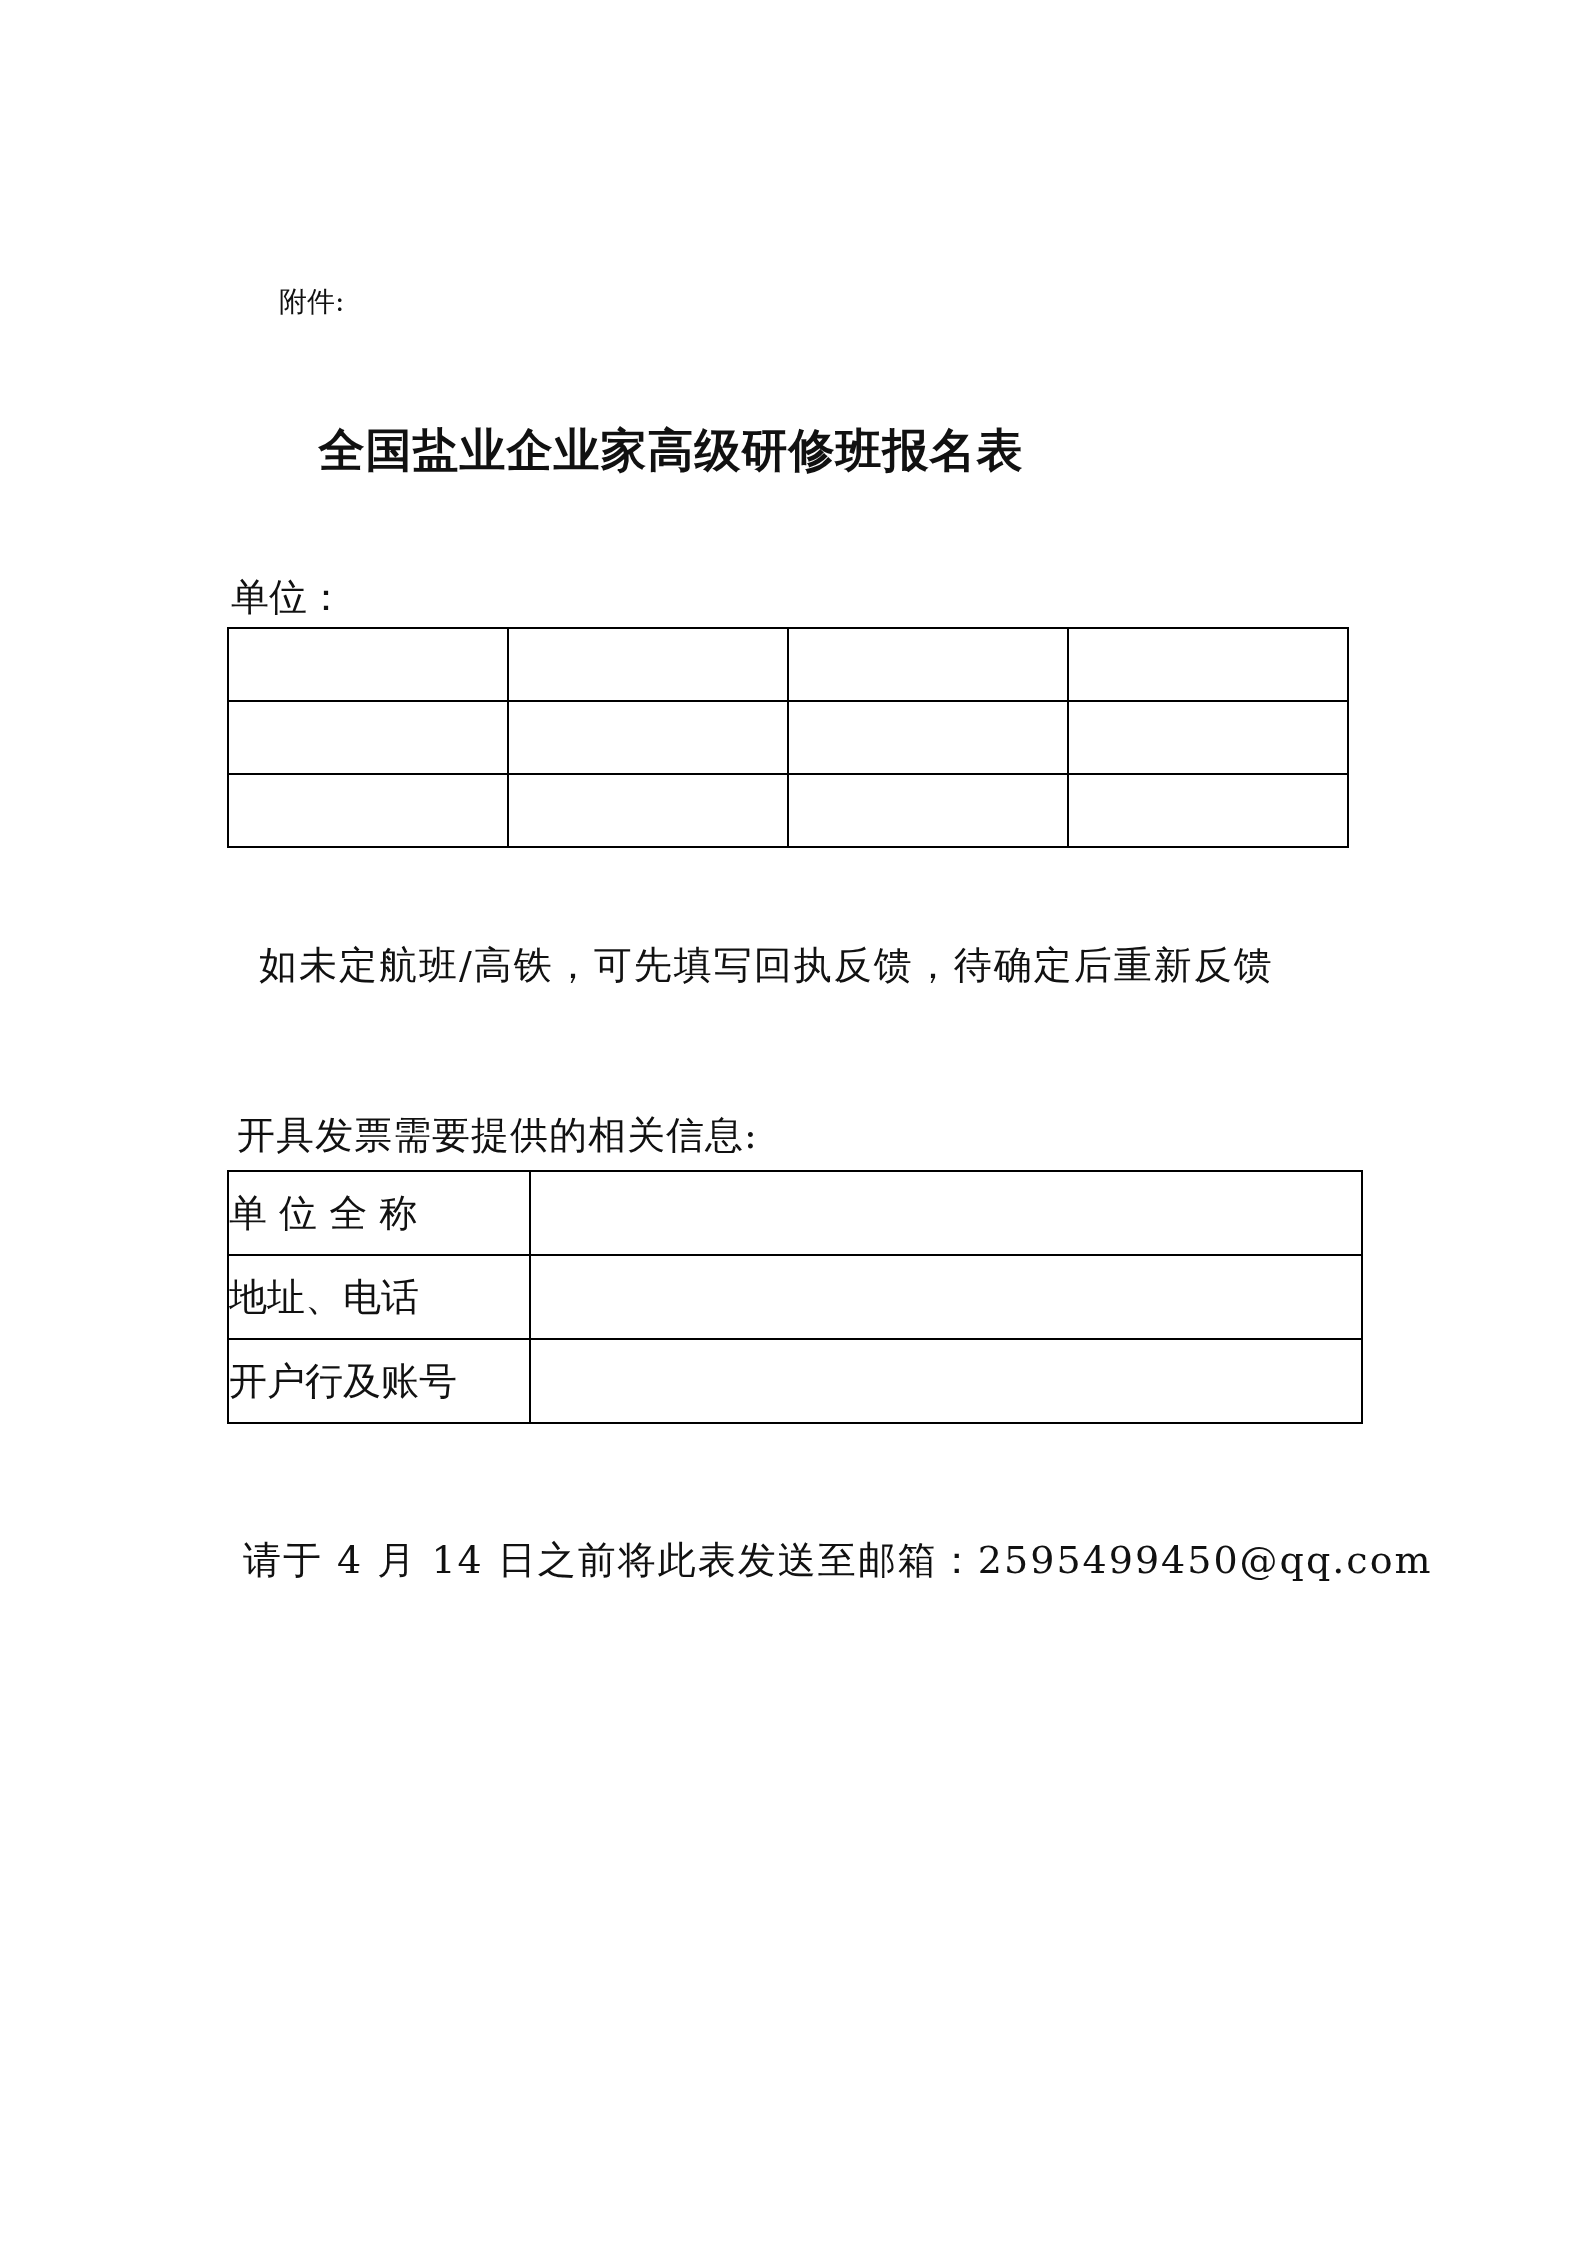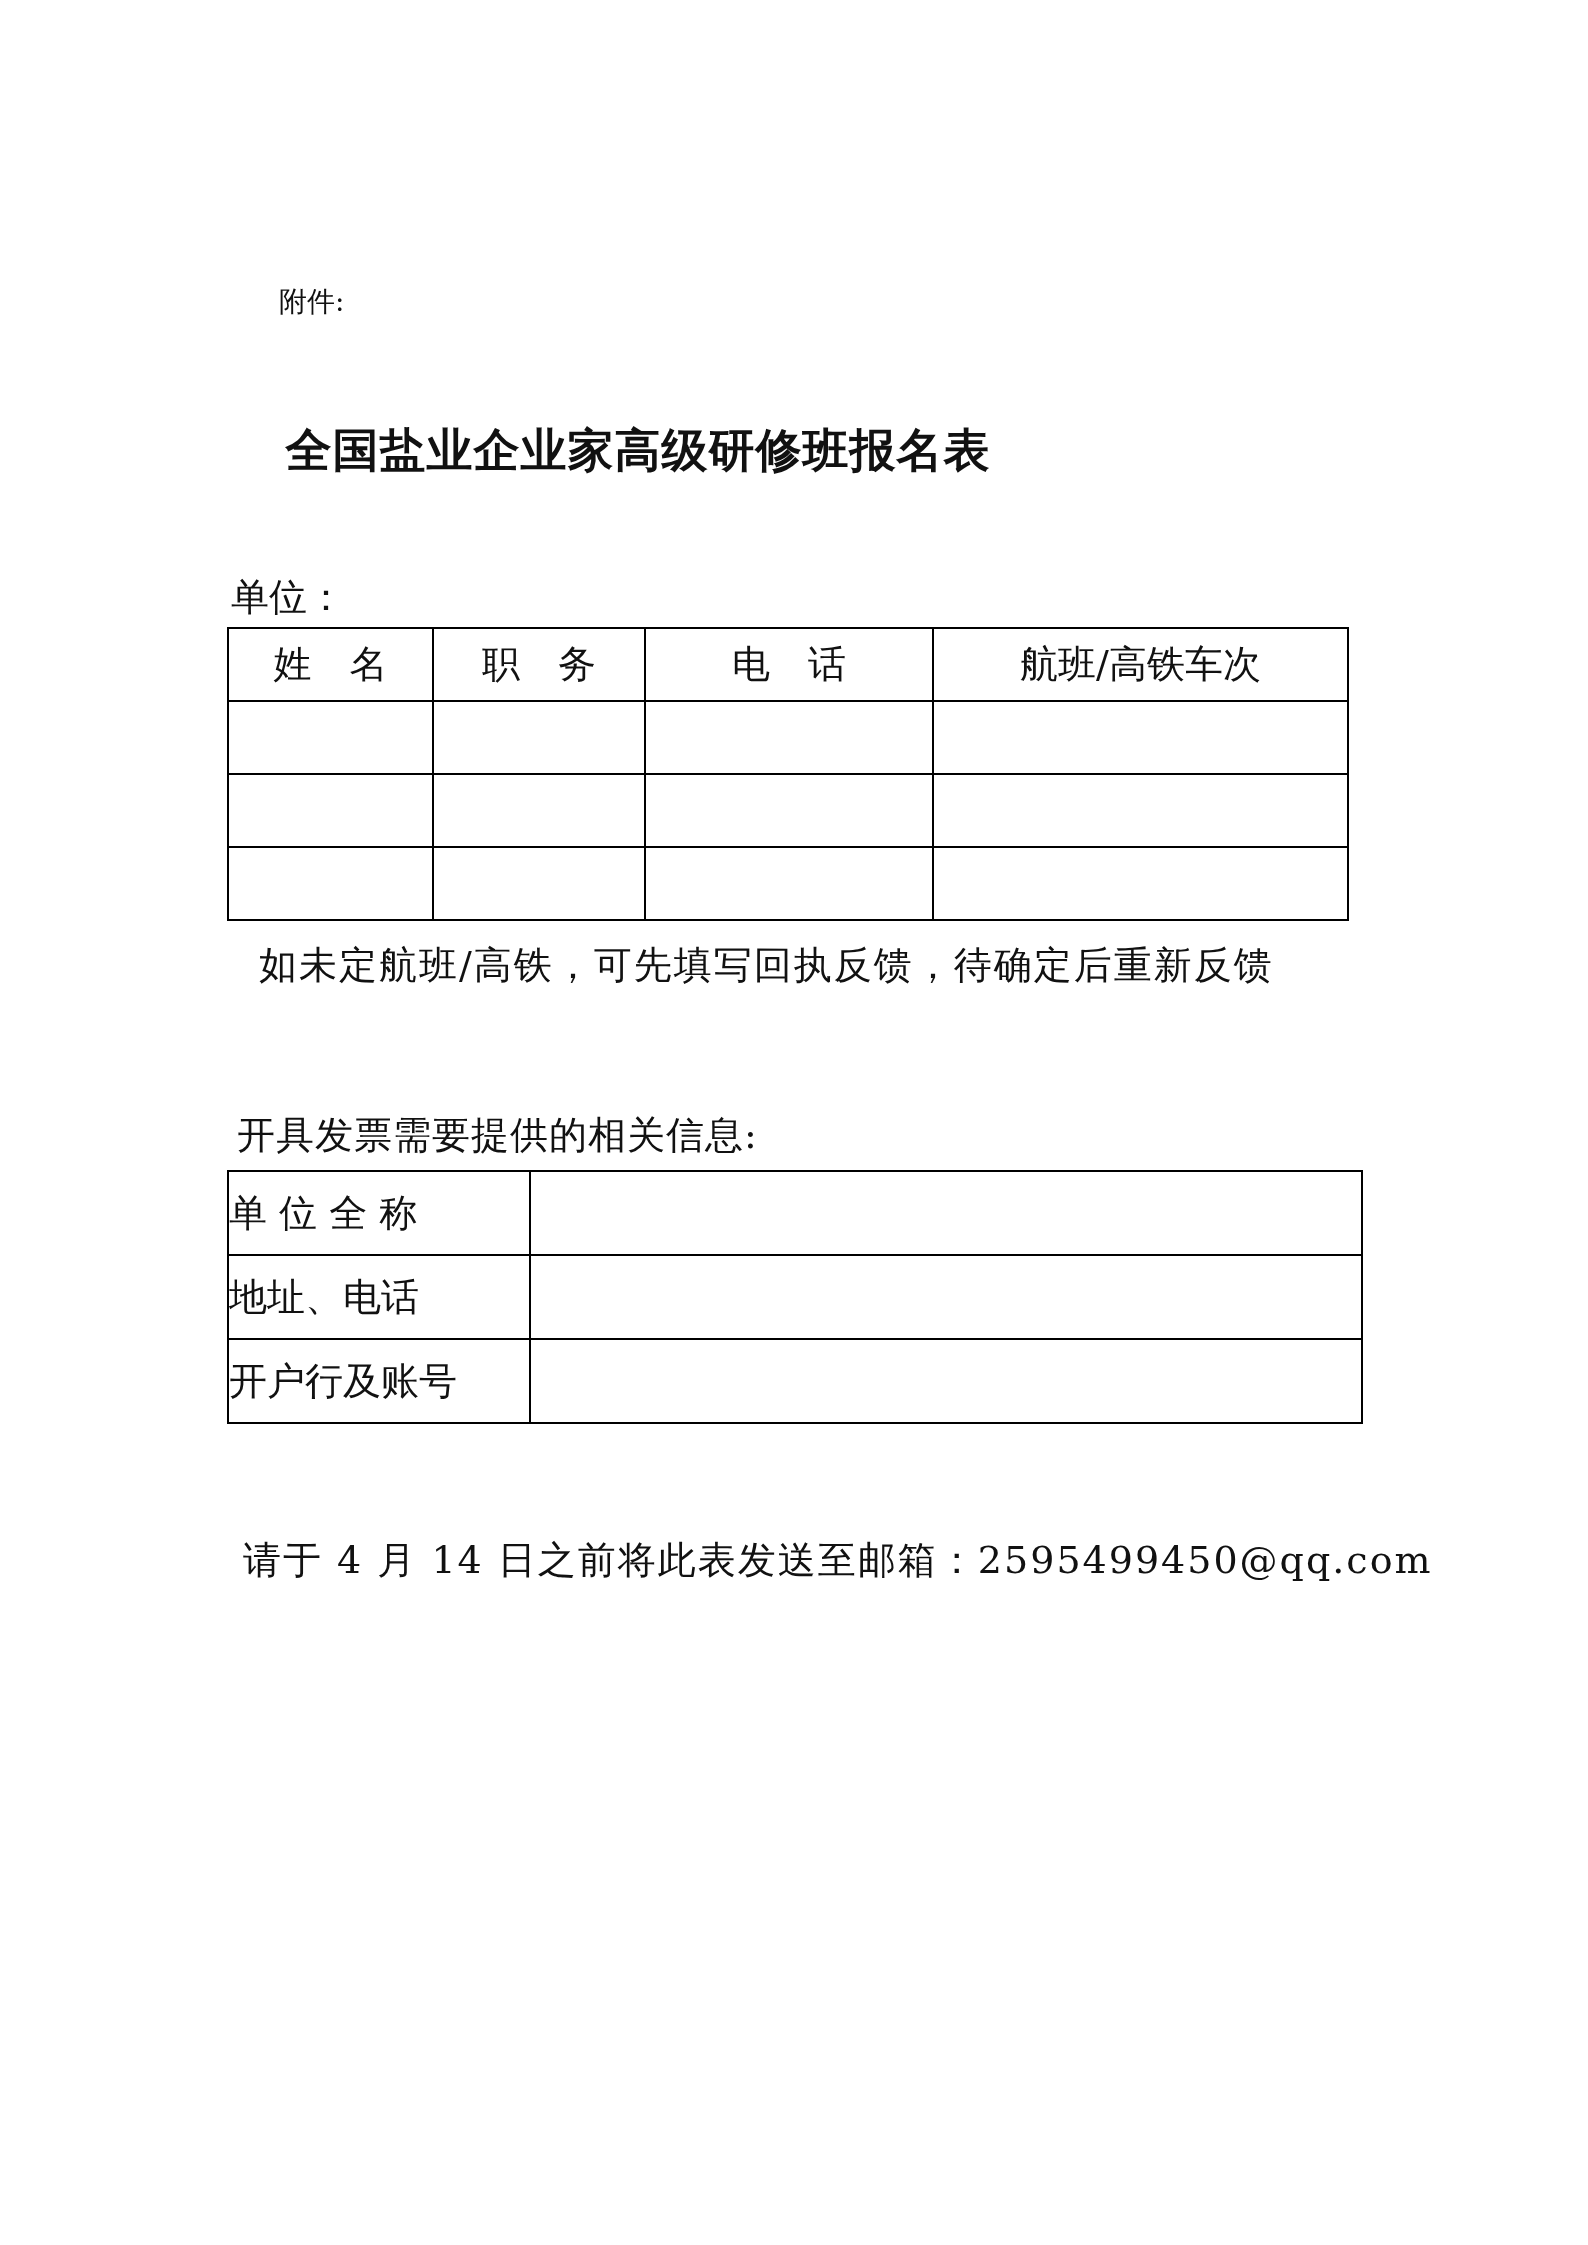--- a/index.html
+++ b/index.html
@@ -1,20 +1,20 @@
 <!DOCTYPE html>
 <html><head>
 <meta charset="utf-8">
 <style>
   html, body { margin: 0; padding: 0; background: #ffffff; }
   body { width: 1588px; height: 2245px; position: relative; overflow: hidden;
          font-family: "DejaVu Serif", "Liberation Serif", serif; color: #111; }
   .abs { position: absolute; }
   .attach { left: 247px; top: 283px; font-size: 28px; margin-left: 32px; }
-  .title { left: 0; width: 1276px; top: 420px; text-align: center; font-size: 46px; font-weight: bold; letter-spacing: 1px; }
+  .title { left: 0; width: 1276px; top: 420px; text-align: center; font-size: 46px; font-weight: bold; letter-spacing: 1px; padding-left: 33px; }
   .unit { left: 231px; top: 572px; font-size: 38px; }
   table { border-collapse: collapse; position: absolute; }
   td { border: 2.5px solid #000; padding: 0; }
   #t1 { left: 227px; top: 627px; width: 1122px; }
   #t1 td { height: 71px; text-align: center; font-size: 38px; }
   #t1 .c1 { width: 203px; } #t1 .c2 { width: 210px; } #t1 .c3 { width: 286px; }
   .note1 { left: 259px; top: 940px; font-size: 38px; letter-spacing: 2px; }
   .invoice-lbl { left: 237px; top: 1110px; font-size: 38px; letter-spacing: 1px; }
   #t2 { left: 227px; top: 1170px; width: 1136px; }
   #t2 td { height: 82px; font-size: 38px; }
@@ -23,26 +23,20 @@
 </style>
 </head>
 <body>
 
 <div class="abs attach">附件:</div>
 <div class="abs title">全国盐业企业家高级研修班报名表</div>
 <div class="abs unit">单位：</div>
 
 <table id="t1">
   <tbody>
-      <tr>
-    <td class="c1">姓　名</td>
-    <td class="c2">职　务</td>
-    <td class="c3">电　话</td>
-    <td>航班/高铁车次</td>
-  </tr>
   <tr>
     <td></td>
     <td></td>
     <td></td>
     <td></td>
   </tr>
   <tr>
     <td></td>
     <td></td>
     <td></td>

